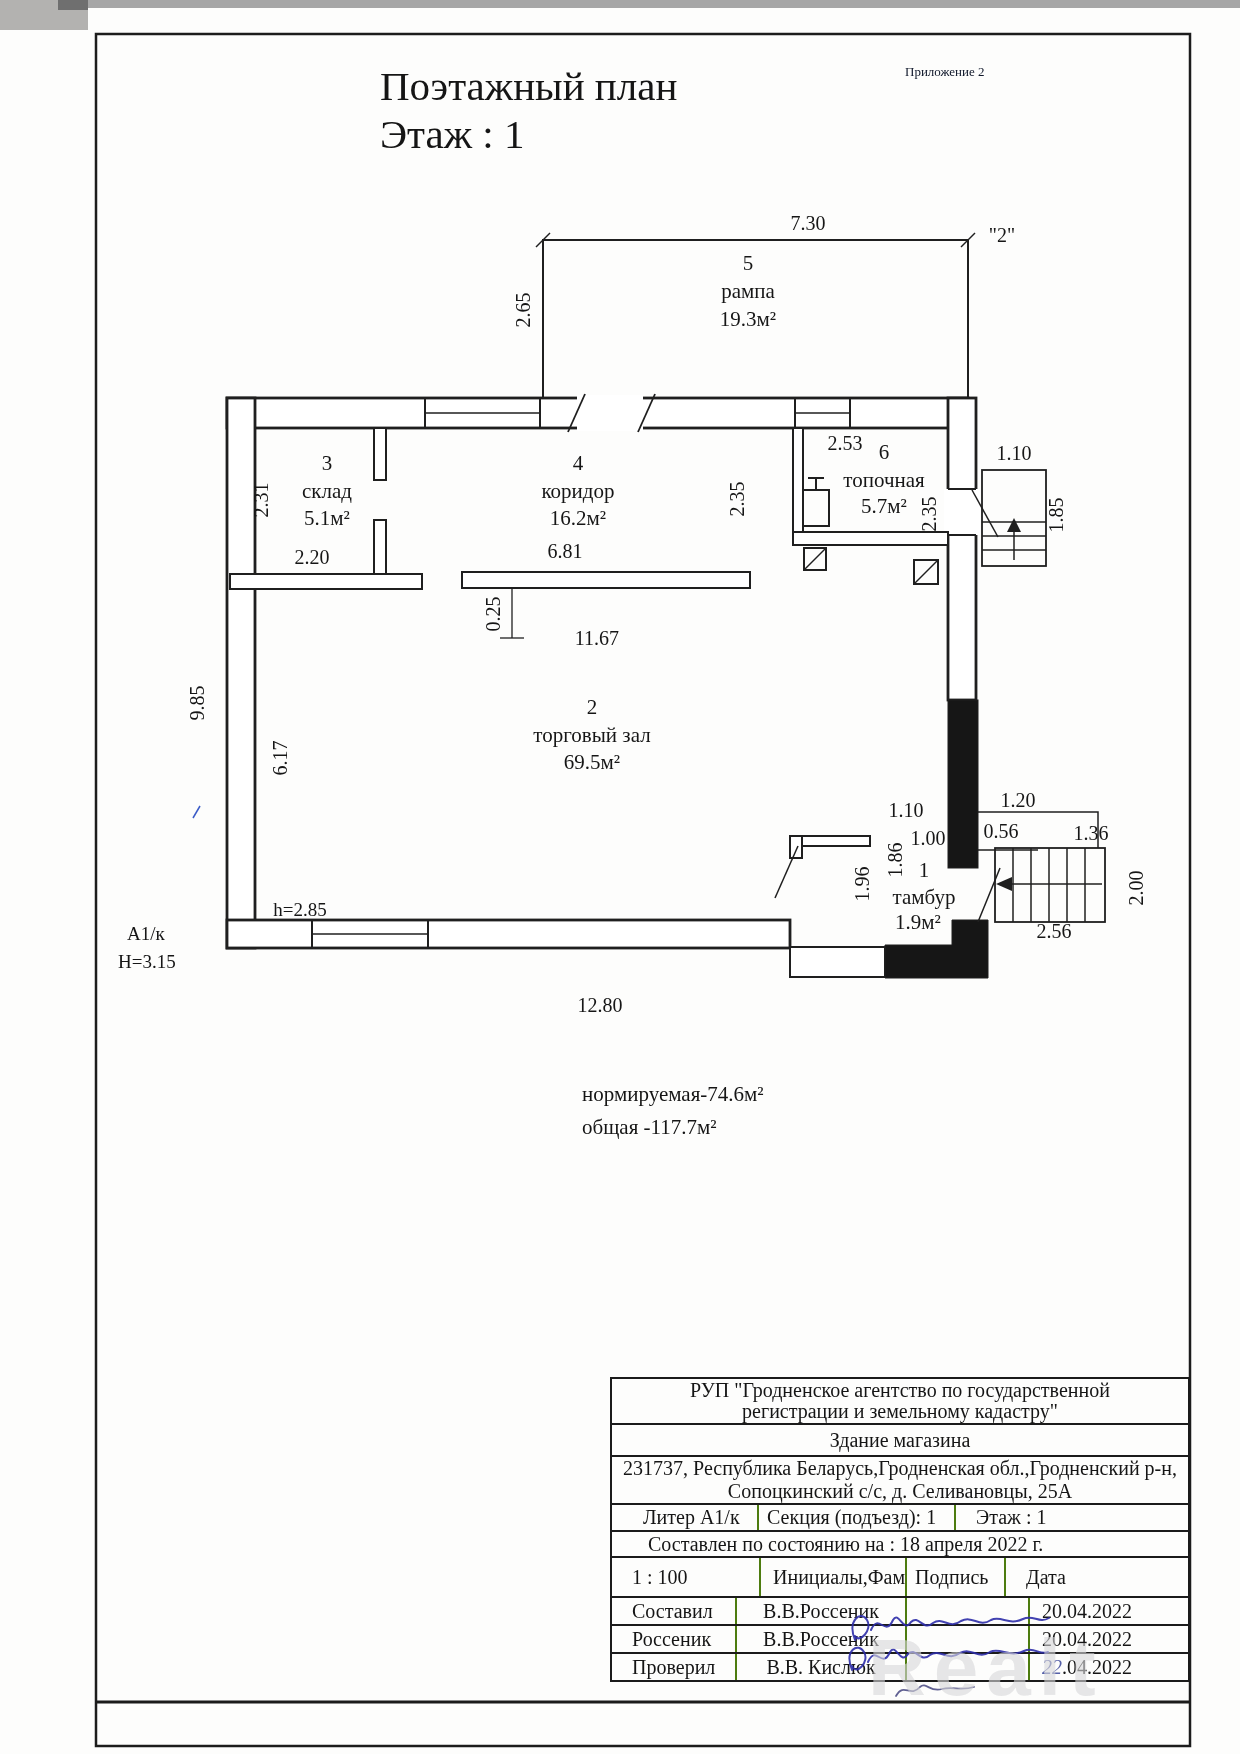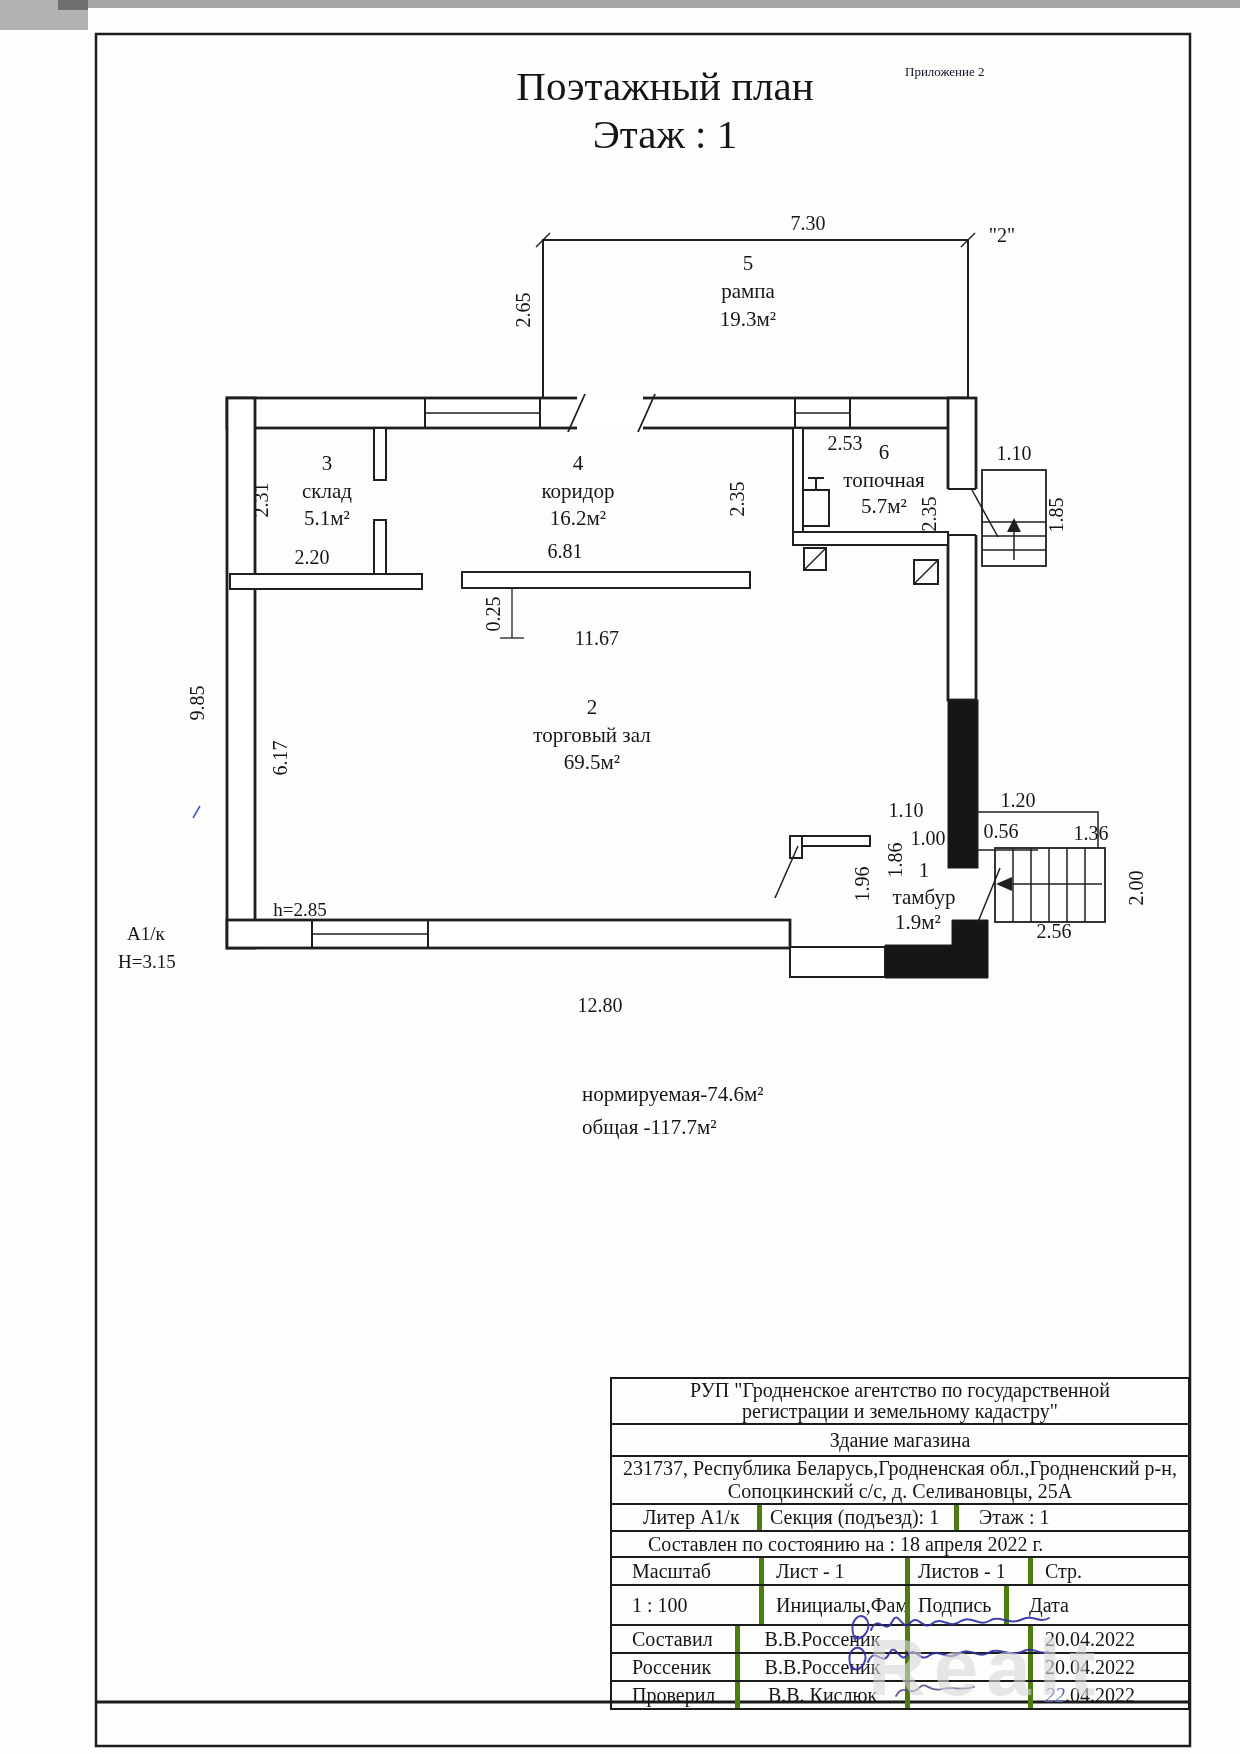--- a/index.html
+++ b/index.html
@@ -7,21 +7,21 @@
     width:1240px;height:1754px;position:relative;
     background:#fdfdfc;overflow:hidden;
     font-family:"Liberation Serif", serif;color:#181818;
   }
   .abs{position:absolute;}
   
   .scan-top{left:0;top:0;width:1240px;height:8px;background:#a6a6a6;}
   .scan-corner{left:0;top:0;width:88px;height:30px;background:#b3b2b0;}
   .scan-smudge{left:58px;top:0;width:30px;height:10px;background:#6f6f6f;}
   
-  .title-wrap{left:380px;top:62px;width:570px;text-align:center;line-height:48px;font-size:41px;color:#151515;}
+  .title-wrap{left:380px;top:62px;width:570px;text-align:left;line-height:48px;font-size:41px;color:#151515;}
   .annex{left:905px;top:64px;width:220px;font-size:13px;color:#0f172a;}
   
   .notes{left:582px;top:1078px;font-size:21px;line-height:33px;color:#151515;}
   
   .watermark{
     left:868px;top:1622px;font-size:80px;letter-spacing:8px;
     color:#d8d8da;opacity:.6;z-index:6;pointer-events:none;
     font-family:"Liberation Sans",sans-serif;font-weight:bold;
   }
   
@@ -32,21 +32,21 @@
   .note-sm{font-size:19px;}
   
   .tbl{
     left:610px;top:1377px;width:580px;z-index:3;
     border:2.5px solid #1b1b1b;box-sizing:border-box;
     font-size:20px;color:#151515;background:transparent;
   }
   .trow{display:grid;box-sizing:border-box;}
   .trow + .trow{border-top:2px solid #1b1b1b;}
   .tcell{box-sizing:border-box;display:flex;align-items:center;overflow:hidden;white-space:nowrap;}
-  .tcell + .tcell{border-left:5px solid #4d7c0f;}
+  .tcell + .tcell{border-left:2px solid #4d7c0f;}
   .c-center{justify-content:center;text-align:center;}
   .pl8{padding-left:8px;} .pl12{padding-left:12px;margin-left:24px;} .pl20{padding-left:20px;} .pl25{padding-left:31px;}
   .two-line{flex-direction:column;justify-content:center;line-height:23px;white-space:normal;text-align:center;}
   .sig-svg{z-index:4;overflow:visible;}
   .hand{color:#5560a8;font-style:italic;}
 </style>
 </head>
 <body>
 
 <div class="abs scan-top"></div>
@@ -224,26 +224,20 @@
     </div>
   </div>
   <div class="trow" style="height:27px;grid-template-columns:145px 197px 1fr;">
     <div class="tcell pl25">Литер А1/к</div>
     <div class="tcell pl8">Секция (подъезд): 1</div>
     <div class="tcell pl20">Этаж : 1</div>
   </div>
   <div class="trow" style="height:26px;grid-template-columns:1fr;">
     <div class="tcell pl12">Составлен по состоянию на : 18 апреля 2022 г.</div>
   </div>
-  <div class="trow" style="height:28px;grid-template-columns:123px 170px 99px 1fr;">
-    <div class="tcell pl20">Масштаб</div>
-    <div class="tcell pl12">Лист - 1</div>
-    <div class="tcell pl8">Листов - 1</div>
-    <div class="tcell pl12">Стр.</div>
-  </div>
   <div class="trow" style="height:40px;grid-template-columns:123px 170px 99px 1fr;">
     <div class="tcell pl20">1 : 100</div>
     <div class="tcell pl12">Инициалы,Фамилия</div>
     <div class="tcell pl8">Подпись</div>
     <div class="tcell pl20">Дата</div>
   </div>
   <div class="trow" style="height:28px;grid-template-columns:123px 170px 99px 1fr;">
     <div class="tcell pl20">Составил</div>
     <div class="tcell c-center">В.В.Россеник</div>
     <div class="tcell"></div>

